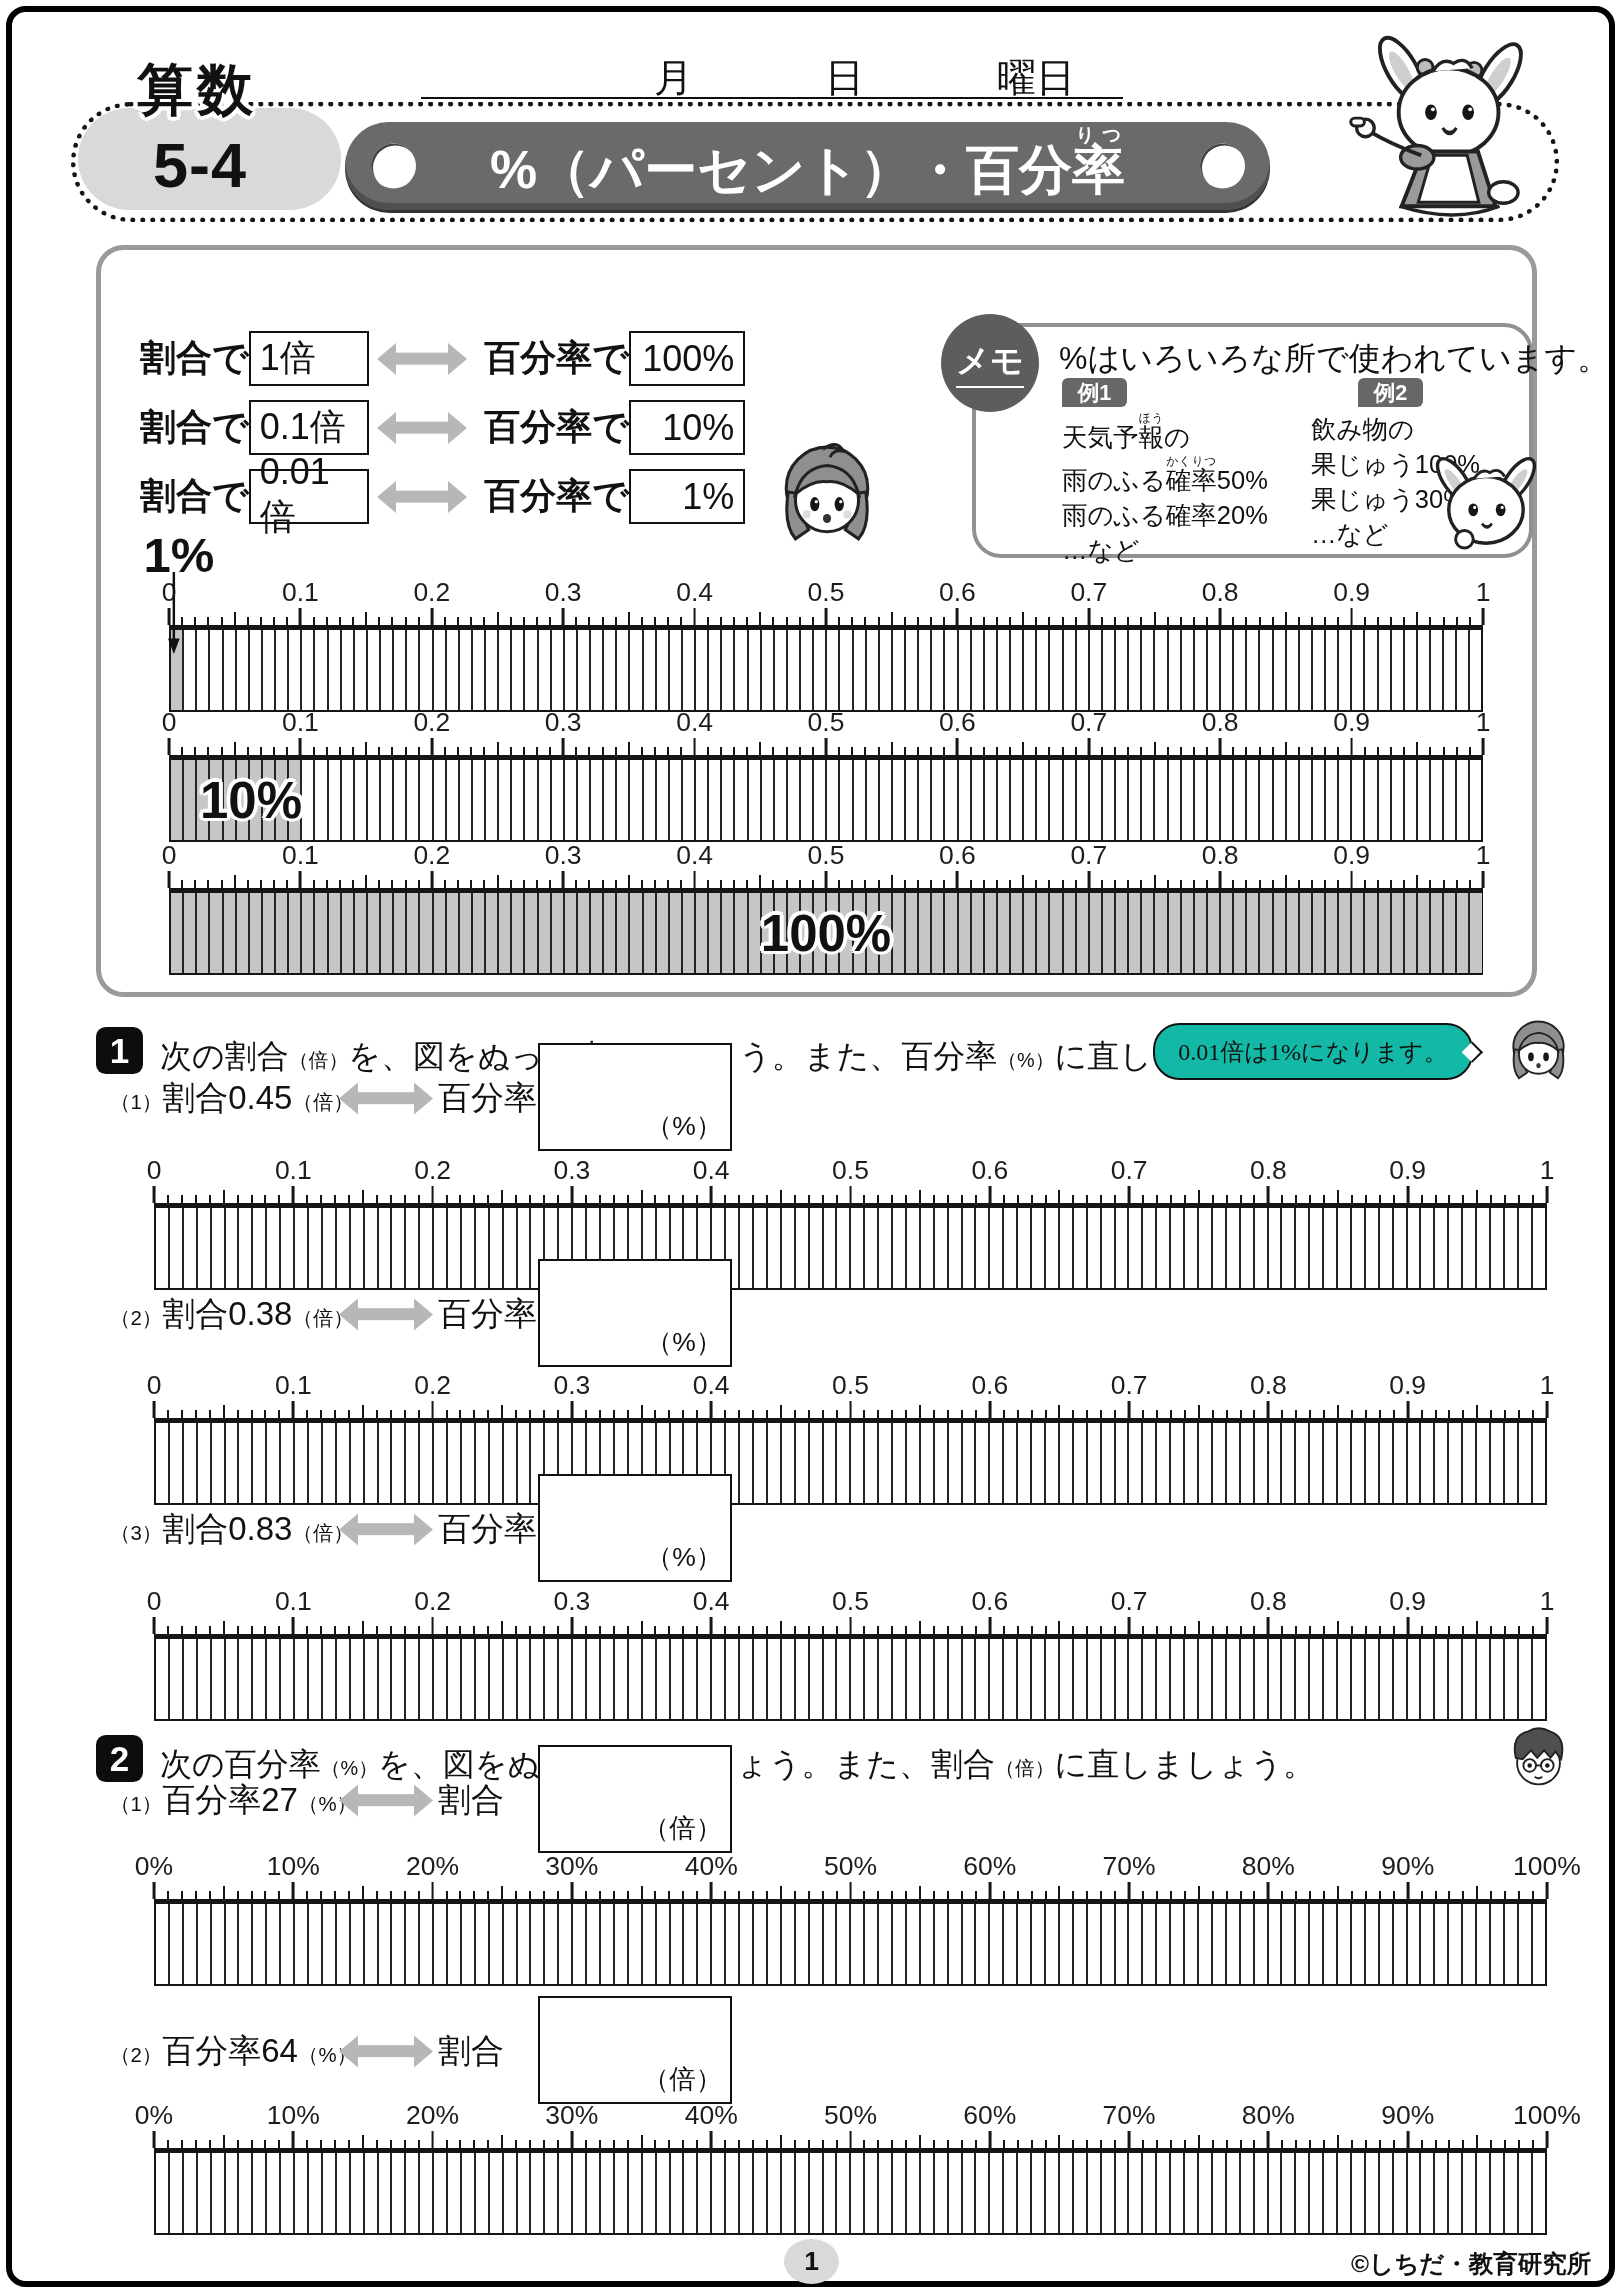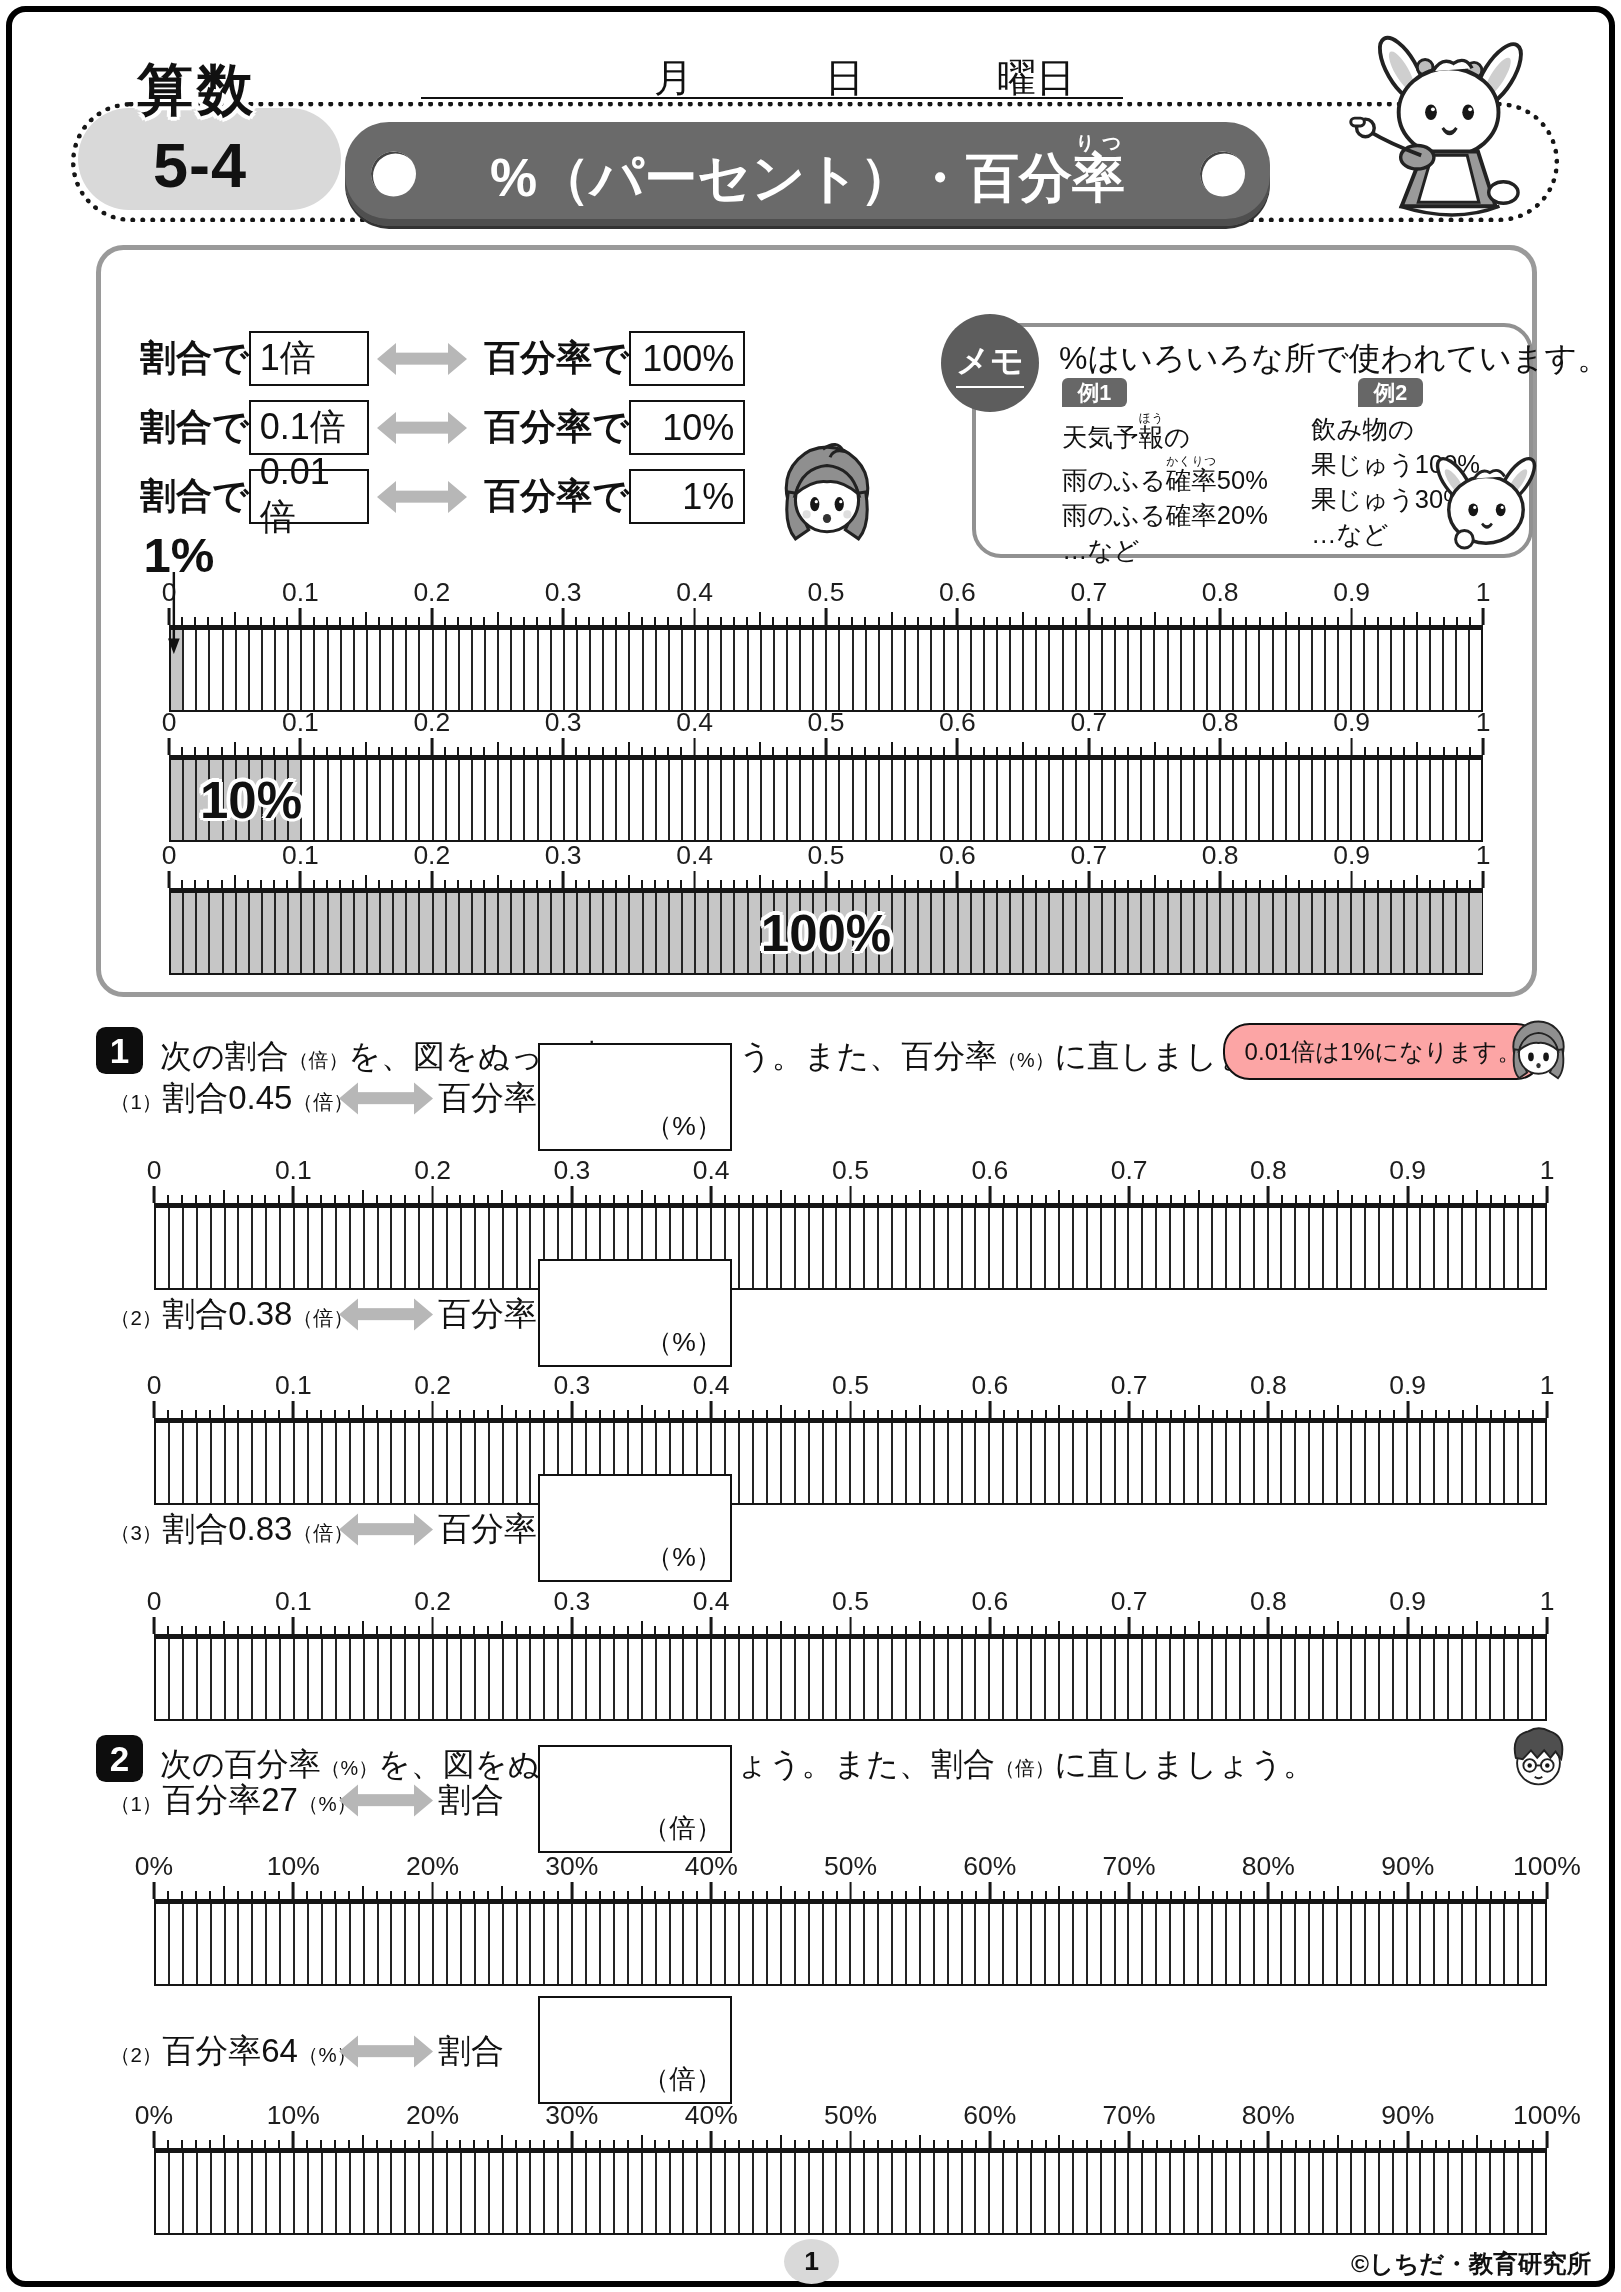--- a/index.html
+++ b/index.html
@@ -12,21 +12,21 @@
                border:5.9px dotted #161616;border-radius:61px;}
   .subject-blob{position:absolute;left:78px;top:108px;width:263px;height:102px;background:#d9d9d9;border-radius:51px;}
   .subject{position:absolute;left:137px;top:53px;font-size:56px;font-weight:bold;letter-spacing:3.9px;color:#111;
            text-shadow:-3.9px 0 0 #fff,3.9px 0 0 #fff,0 -3.9px 0 #fff,0 3.9px 0 #fff,
                        -2.9px -2.9px 0 #fff,2.9px 2.9px 0 #fff,-2.9px 2.9px 0 #fff,2.9px -2.9px 0 #fff;}
   .lesson{position:absolute;left:153px;top:129px;font-size:63px;font-weight:bold;letter-spacing:1px;}
   .date-row{position:absolute;left:421px;top:51px;width:702px;height:47px;font-size:39px;}
   .date-row span{position:absolute;top:0;}
   .d-month{left:233px}.d-day{left:404px}.d-week{left:576px}
   .date-line{position:absolute;left:421px;top:97px;width:702px;border-bottom:2.9px solid #111;}
-  .title-bar{position:absolute;left:345px;top:122px;width:925px;height:104px;background:#6a6a6a;border-radius:44px;
+  .title-bar{position:absolute;left:345px;top:122px;width:925px;height:88px;background:#6a6a6a;border-radius:44px;
              box-shadow:inset 0 -6.9px 0 #4f4f4f, 0 2.9px 0 #333;display:flex;align-items:center;justify-content:center;}
   .hole{position:absolute;top:50%;transform:translateY(-50%);width:45px;height:45px;background:#fff;border-radius:50%;box-shadow:inset 2px 2px 0 #444;}
   .hole.l{left:25.5px}.hole.r{right:25.5px}
   .title-text{color:#fff;font-size:53px;font-weight:bold;white-space:nowrap;}
   .title-text rt{font-size:18.6px;font-weight:bold;color:#fff;}
 
   
   .explain-box{position:absolute;left:96px;top:245px;width:1431px;height:742px;border:5.9px solid #9a9a9a;border-radius:27.4px;background:#fff;}
   .lead{position:absolute;left:114px;top:261px;font-size:38px;white-space:nowrap;}
   .lead rt{font-size:15.7px;}
@@ -87,22 +87,22 @@
   .rl-pointer{position:absolute;top:-55px;left:-25.5px;}
   .rl-pointer .pt{font-size:49px;font-weight:bold;white-space:nowrap;}
   .rl-pointer svg{position:absolute;left:23.5px;top:45px;}
 
   
   .badge{position:absolute;left:96px;width:47px;height:47px;background:#0d0d0d;border-radius:9.8px;color:#fff;
          font-size:35px;font-weight:bold;display:flex;align-items:center;justify-content:center;}
   .b1{top:1027px}.b2{top:1735px}
   .prompt{position:absolute;left:160px;font-size:32px;white-space:nowrap;}
   .pp1{top:1035px}.pp2{top:1743px}
-  .hint{position:absolute;left:1223px;width:316px;height:53px;border:2.9px solid #111;border-radius:26.5px;background:#fca5a5;
-        font-size:24px;display:flex;align-items:center;justify-content:center;white-space:nowrap;}
+  .hint{position:absolute;left:1153px;width:316px;height:53px;border:2.9px solid #111;border-radius:26.5px;background:#14b8a6;
+        font-size:24px;display:flex;align-items:center;justify-content:center;white-space:nowrap;font-family:Liberation Serif, serif;}
   .hint::after{content:'';position:absolute;right:-8.8px;top:50%;width:12.7px;height:12.7px;background:#fff;
         border-top:2.9px solid #111;border-right:2.9px solid #111;transform:translateY(-50%) rotate(45deg);}
   .h1{top:1023px}.h2{top:1731px}
   .helper{position:absolute;}
   .hg1{left:1507px;top:1015px}
   .hb2{left:1507px;top:1723px}
 
   .item{position:absolute;left:0;width:1621px;height:110px;}
   .it-p11{top:1043px}.it-p12{top:1259px}.it-p13{top:1474px}
   .it-p21{top:1745px}.it-p22{top:1996px}

